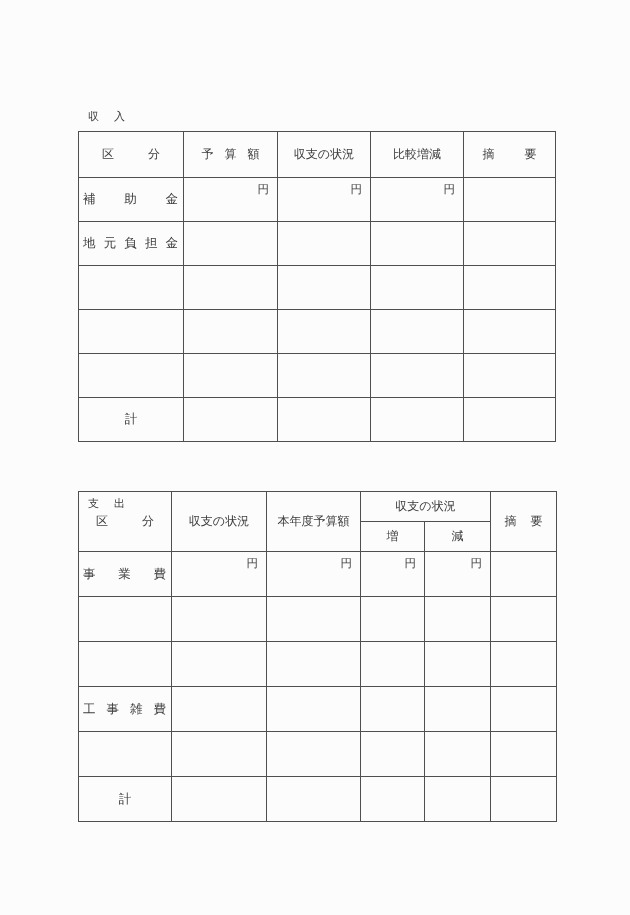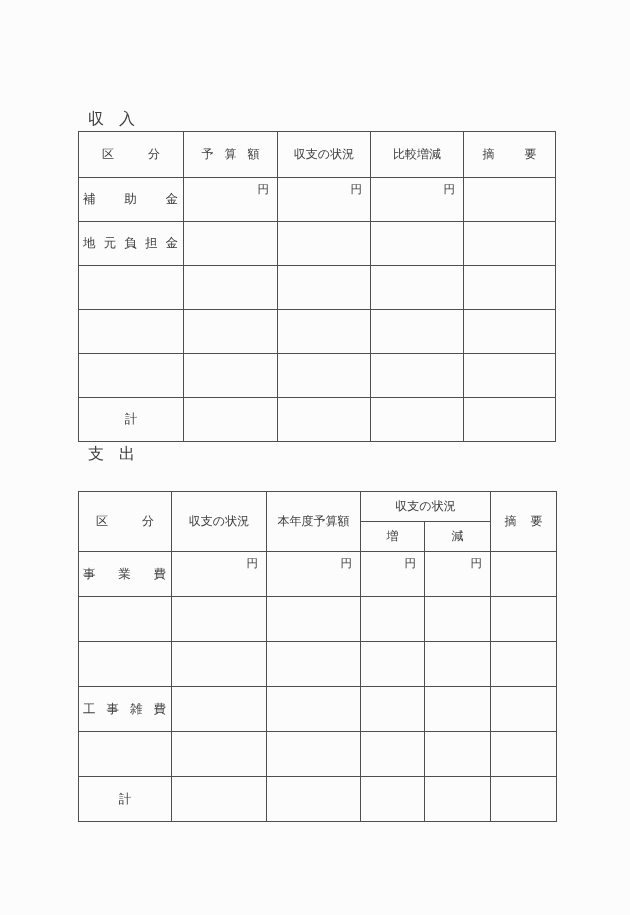--- a/index.html
+++ b/index.html
@@ -17,26 +17,26 @@
     position: absolute;
     left: 247px;
     top: 80px;
     font-size: 14px;
     letter-spacing: 21px;
     white-space: nowrap;
   }
   .section-label {
     position: absolute;
     left: 88px;
-    font-size: 16px;
+    font-size: 11px;
     letter-spacing: 15px;
     white-space: nowrap;
   }
   .section-label.income { top: 109px; }
-  .section-label.expense { top: 444px; }
+  .section-label.expense { top: 496px; }
 
   table.form {
     position: absolute;
     left: 78px;
     border-collapse: collapse;
     table-layout: fixed;
     background: transparent;
   }
   table.t1 { top: 131px; width: 477px; }
   table.t2 { top: 491px; width: 478px; }

